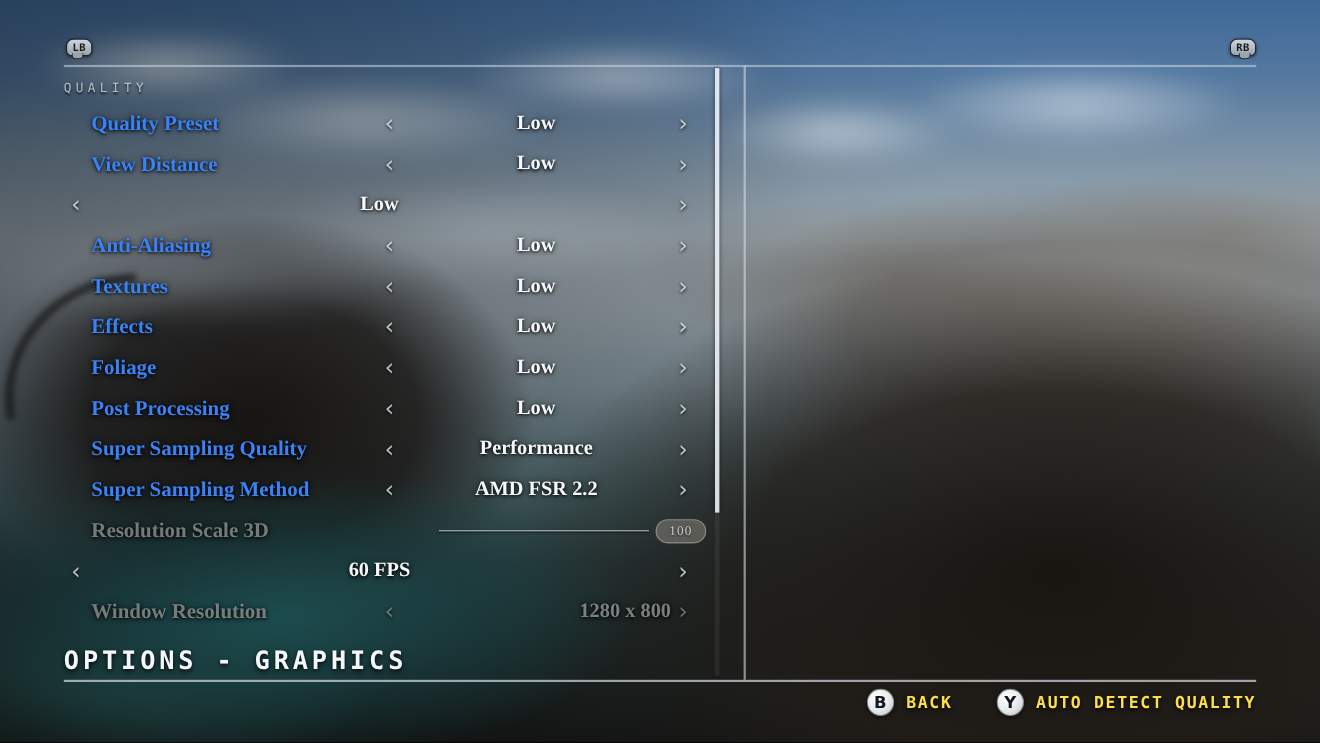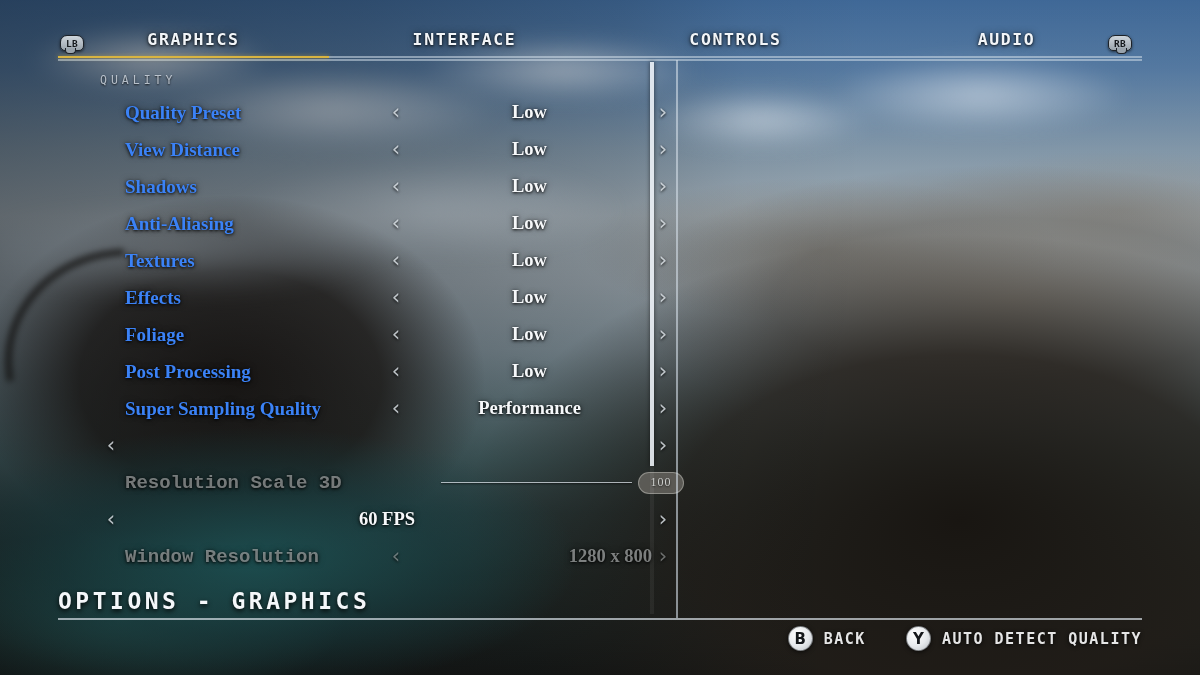--- a/index.html
+++ b/index.html
@@ -143,40 +143,39 @@
     border-radius: 7px 7px 5px 5px;
     background: linear-gradient(to bottom, #cfd6dc, #9aa4ad);
     border: 1.5px solid #1d2228;
     display: flex; align-items: center; justify-content: center;
     font-family: "DejaVu Sans Mono", "Liberation Mono", monospace;
     font-size: 9.5px; font-weight: 700; letter-spacing: 0.4px;
     color: #15191d;
     box-shadow: 0 1px 3px rgba(0,0,0,0.6);
   }
   #lb-button { left: 60px; }
-  #rb-button { right: 68px; margin-left: 12px; }
+  #rb-button { right: 58px; margin-left: 12px; }
   .shoulder::after {
     content: "";
     position: absolute;
     left: 4px; bottom: -4px;
     width: 9px; height: 5px;
     background: #9aa4ad;
     border: 1.5px solid #1d2228;
     border-top: none;
     border-radius: 0 0 4px 4px;
   }
   #rb-button::after { left: auto; right: 4px; }
 
   
   #list {
     position: absolute;
     left: 58px; top: 66px;
     width: 592px; height: 548px;
     overflow: hidden;
-    margin-left: 42px;
   }
 
   .group-head {
     font-family: "DejaVu Sans Mono", "Liberation Mono", monospace;
     font-size: 11.5px;
     font-weight: 400;
     letter-spacing: 4px;
     color: rgba(218,226,234,0.78);
     text-shadow: 0 1px 2px rgba(0,0,0,0.8);
     height: 28px;
@@ -198,21 +197,21 @@
     width: 285px;
     padding-left: 25px;
     font-family: "Liberation Serif", "DejaVu Serif", serif;
     font-size: 19px;
     font-weight: 700;
     color: #3b82f6;
     text-shadow: 0 1px 3px rgba(0,0,0,0.9), 0 0 6px rgba(0,0,0,0.55);
     white-space: nowrap;
   }
 
-  .row.disabled .row-label { color: rgba(196,198,198,0.58); font-family: Liberation Mono, monospace; }
+  .row.disabled .row-label { color: rgba(196,198,198,0.58); }
 
   .stepper {
     flex: 1;
     display: flex;
     align-items: center;
     justify-content: space-between;
     padding-right: 18px;
   }
 
   .chev {
@@ -342,43 +341,37 @@
     font-size: 15px; font-weight: 700;
     color: #15181b;
     box-shadow: 0 1px 4px rgba(0,0,0,0.65);
   }
 
   .prompt-label {
     font-family: "DejaVu Sans Mono", "Liberation Mono", monospace;
     font-size: 15px;
     font-weight: 700;
     letter-spacing: 1.5px;
-    color: #e5e5e5;
+    color: #fde047;
     text-shadow: 0 1px 4px rgba(0,0,0,0.9);
     white-space: nowrap;
   }
 </style>
 </head>
 <body>
 
 <div id="screen">
 
   <div id="bg"></div>
   <div id="bg-clouds"></div>
   <div id="bg-arc"></div>
   <div id="bg-scrim"></div>
 
   <div id="topbar">
     <div id="tabs-rule"></div>
-    <div id="tabs">
-        <div class="tab active"><span>GRAPHICS</span><div class="tab-rule"></div></div>
-        <div class="tab"><span>INTERFACE</span><div class="tab-rule"></div></div>
-        <div class="tab"><span>CONTROLS</span><div class="tab-rule"></div></div>
-        <div class="tab"><span>AUDIO</span><div class="tab-rule"></div></div>
-      </div>
     <div class="shoulder" id="lb-button">
       <span>LB</span>
     </div>
     <div class="shoulder" id="rb-button">
       <span>RB</span>
     </div>
   </div>
 
   <div id="list">
       <div class="group-head">QUALITY</div>
@@ -392,21 +385,20 @@
       </div>
       <div class="row">
         <div class="row-label">View Distance</div>
         <div class="stepper">
           <div class="chev">‹</div>
           <div class="row-value">Low</div>
           <div class="chev">›</div>
         </div>
       </div>
       <div class="row">
-        <div class="row-label">Shadows</div>
         <div class="stepper">
           <div class="chev">‹</div>
           <div class="row-value">Low</div>
           <div class="chev">›</div>
         </div>
       </div>
       <div class="row">
         <div class="row-label">Anti-Aliasing</div>
         <div class="stepper">
           <div class="chev">‹</div>
@@ -448,22 +440,24 @@
       </div>
       <div class="row">
         <div class="row-label">Super Sampling Quality</div>
         <div class="stepper">
           <div class="chev">‹</div>
           <div class="row-value">Performance</div>
           <div class="chev">›</div>
         </div>
       </div>
       <div class="row">
-        <div class="stepper">
-          <div class="chev">‹</div>
+        <div class="row-label">Super Sampling Method</div>
+        <div class="stepper">
+          <div class="chev">‹</div>
+          <div class="row-value">AMD FSR 2.2</div>
           <div class="chev">›</div>
         </div>
       </div>
       <div class="row disabled">
         <div class="row-label">Resolution Scale 3D</div>
         <div class="slider-wrap">
           <div class="slider-track"></div>
           <div class="slider-knob">100</div>
         </div>
       </div>

